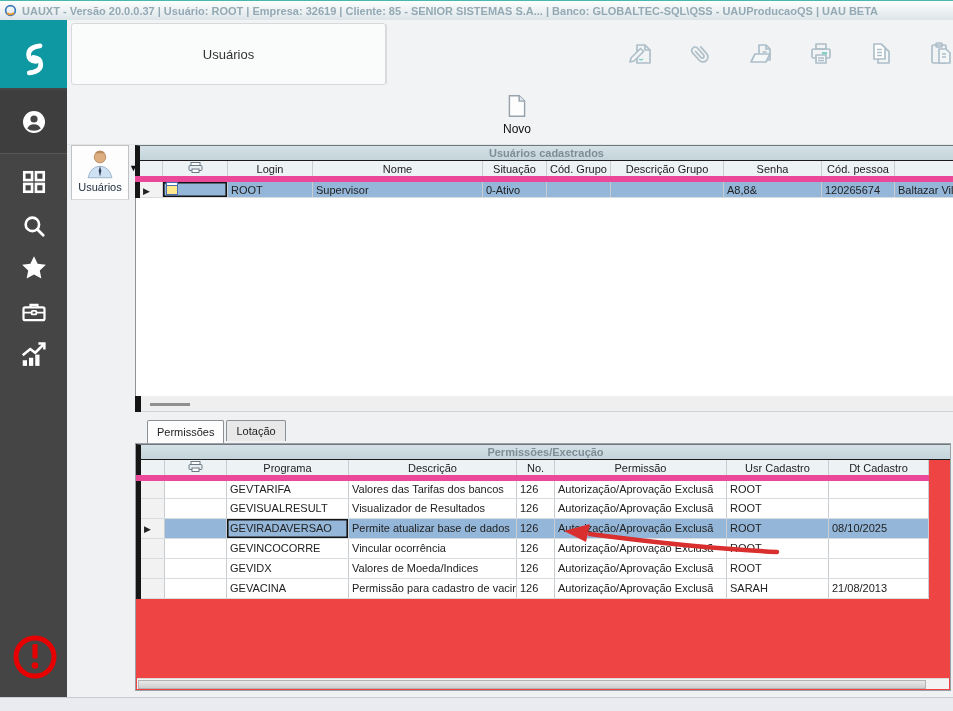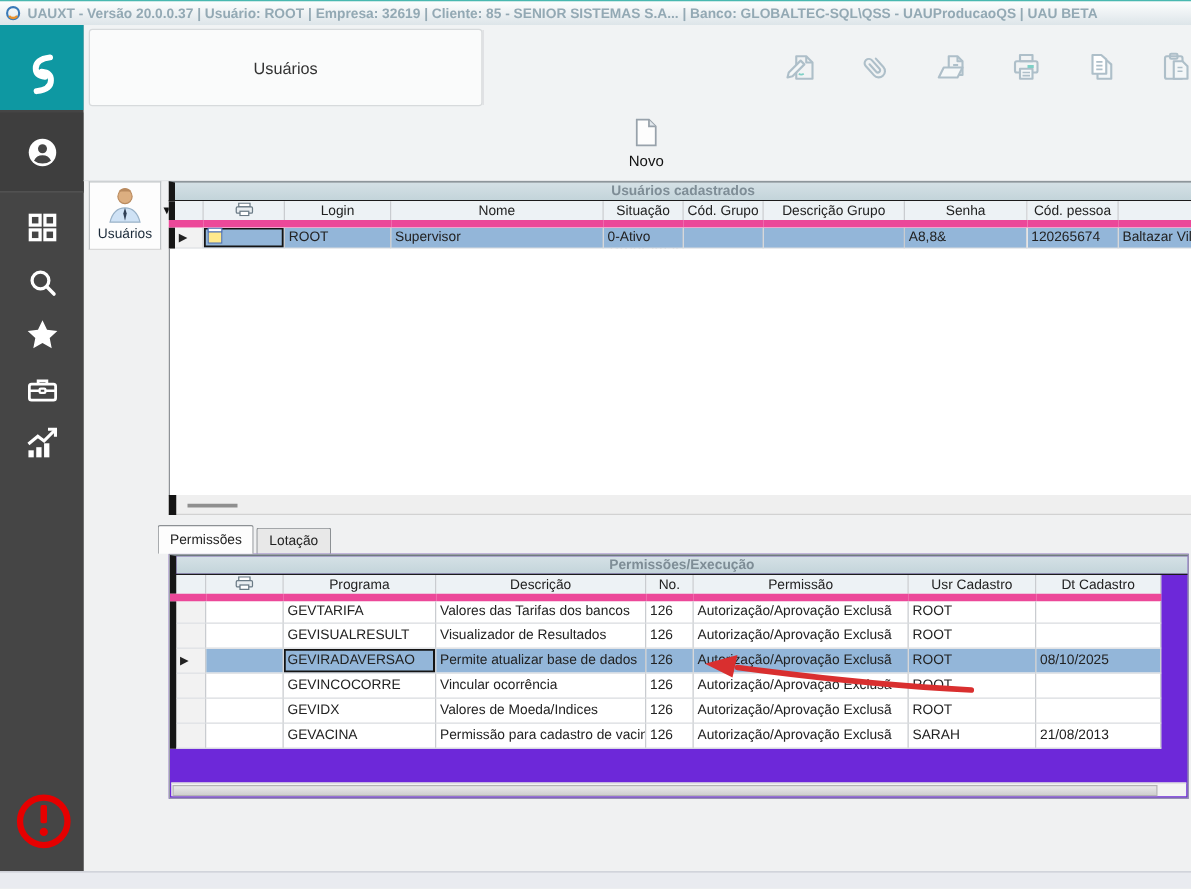--- a/index.html
+++ b/index.html
@@ -62,26 +62,26 @@
 
   .upper-grid { position:absolute; left:135px; top:145px; width:818px; }
   .upper-grid table { width:818px; }
   .upper-grid td, .upper-grid th { height:18px; }
   .upper-filler { width:818px; height:198px; background:#fff; border-left:1px solid #8f9398; }
 
   .splitter { position:absolute; left:135px; top:396px; width:818px; height:16px; background:#efefef; border-bottom:1px solid #d2d2d2; cursor:row-resize; }
   .splitter .blackmark { position:absolute; left:0; top:0; width:6px; height:16px; background:#141414; }
   .splitter .grip { position:absolute; left:15px; top:7px; width:40px; height:3px; background:#8f8f8f; }
 
-  .tabstrip { position:absolute; left:126px; top:420px; height:23px; display:flex; align-items:flex-end; }
+  .tabstrip { position:absolute; left:147px; top:420px; height:23px; display:flex; }
   .tab { height:21px; padding:0 9px; line-height:20px; font-size:11px; border:1px solid #8c9094; border-bottom:none;
     border-radius:2px 2px 0 0; background:#e8e8e8; color:#222; cursor:pointer; margin-right:2px; }
   .tab.active { background:#fdfdfd; height:23px; line-height:22px; z-index:2; }
 
-  .lower-panel { position:absolute; left:135px; top:443px; width:816px; height:196px; background:#6d28d9; border:1px solid #9aa0a6; }
+  .lower-panel { position:absolute; left:135px; top:443px; width:816px; height:248px; background:#ef4444; border:1px solid #9aa0a6; }
   .lower-panel table { width:790px; }
   .lower-panel td, .lower-panel th { height:20px; }
   .lower-panel th { height:18px; }
   .hscroll { position:absolute; left:1px; bottom:1px; width:812px; height:11px; background:#f3f3f3; border-top:1px solid #dcdcdc; }
   .hscroll .thumb { position:absolute; left:1px; top:1px; width:788px; height:9px; background:linear-gradient(#e9e9e9,#cfcfcf); border:1px solid #b3b3b3; cursor:pointer; }
 
   
   .statusbar { position:absolute; left:0; top:697px; width:953px; height:14px; background:#e9ebf0; border-top:1px solid #c9ccd4; }
 
   .arrow-overlay { position:absolute; left:0; top:0; width:953px; height:711px; pointer-events:none; z-index:50; }

